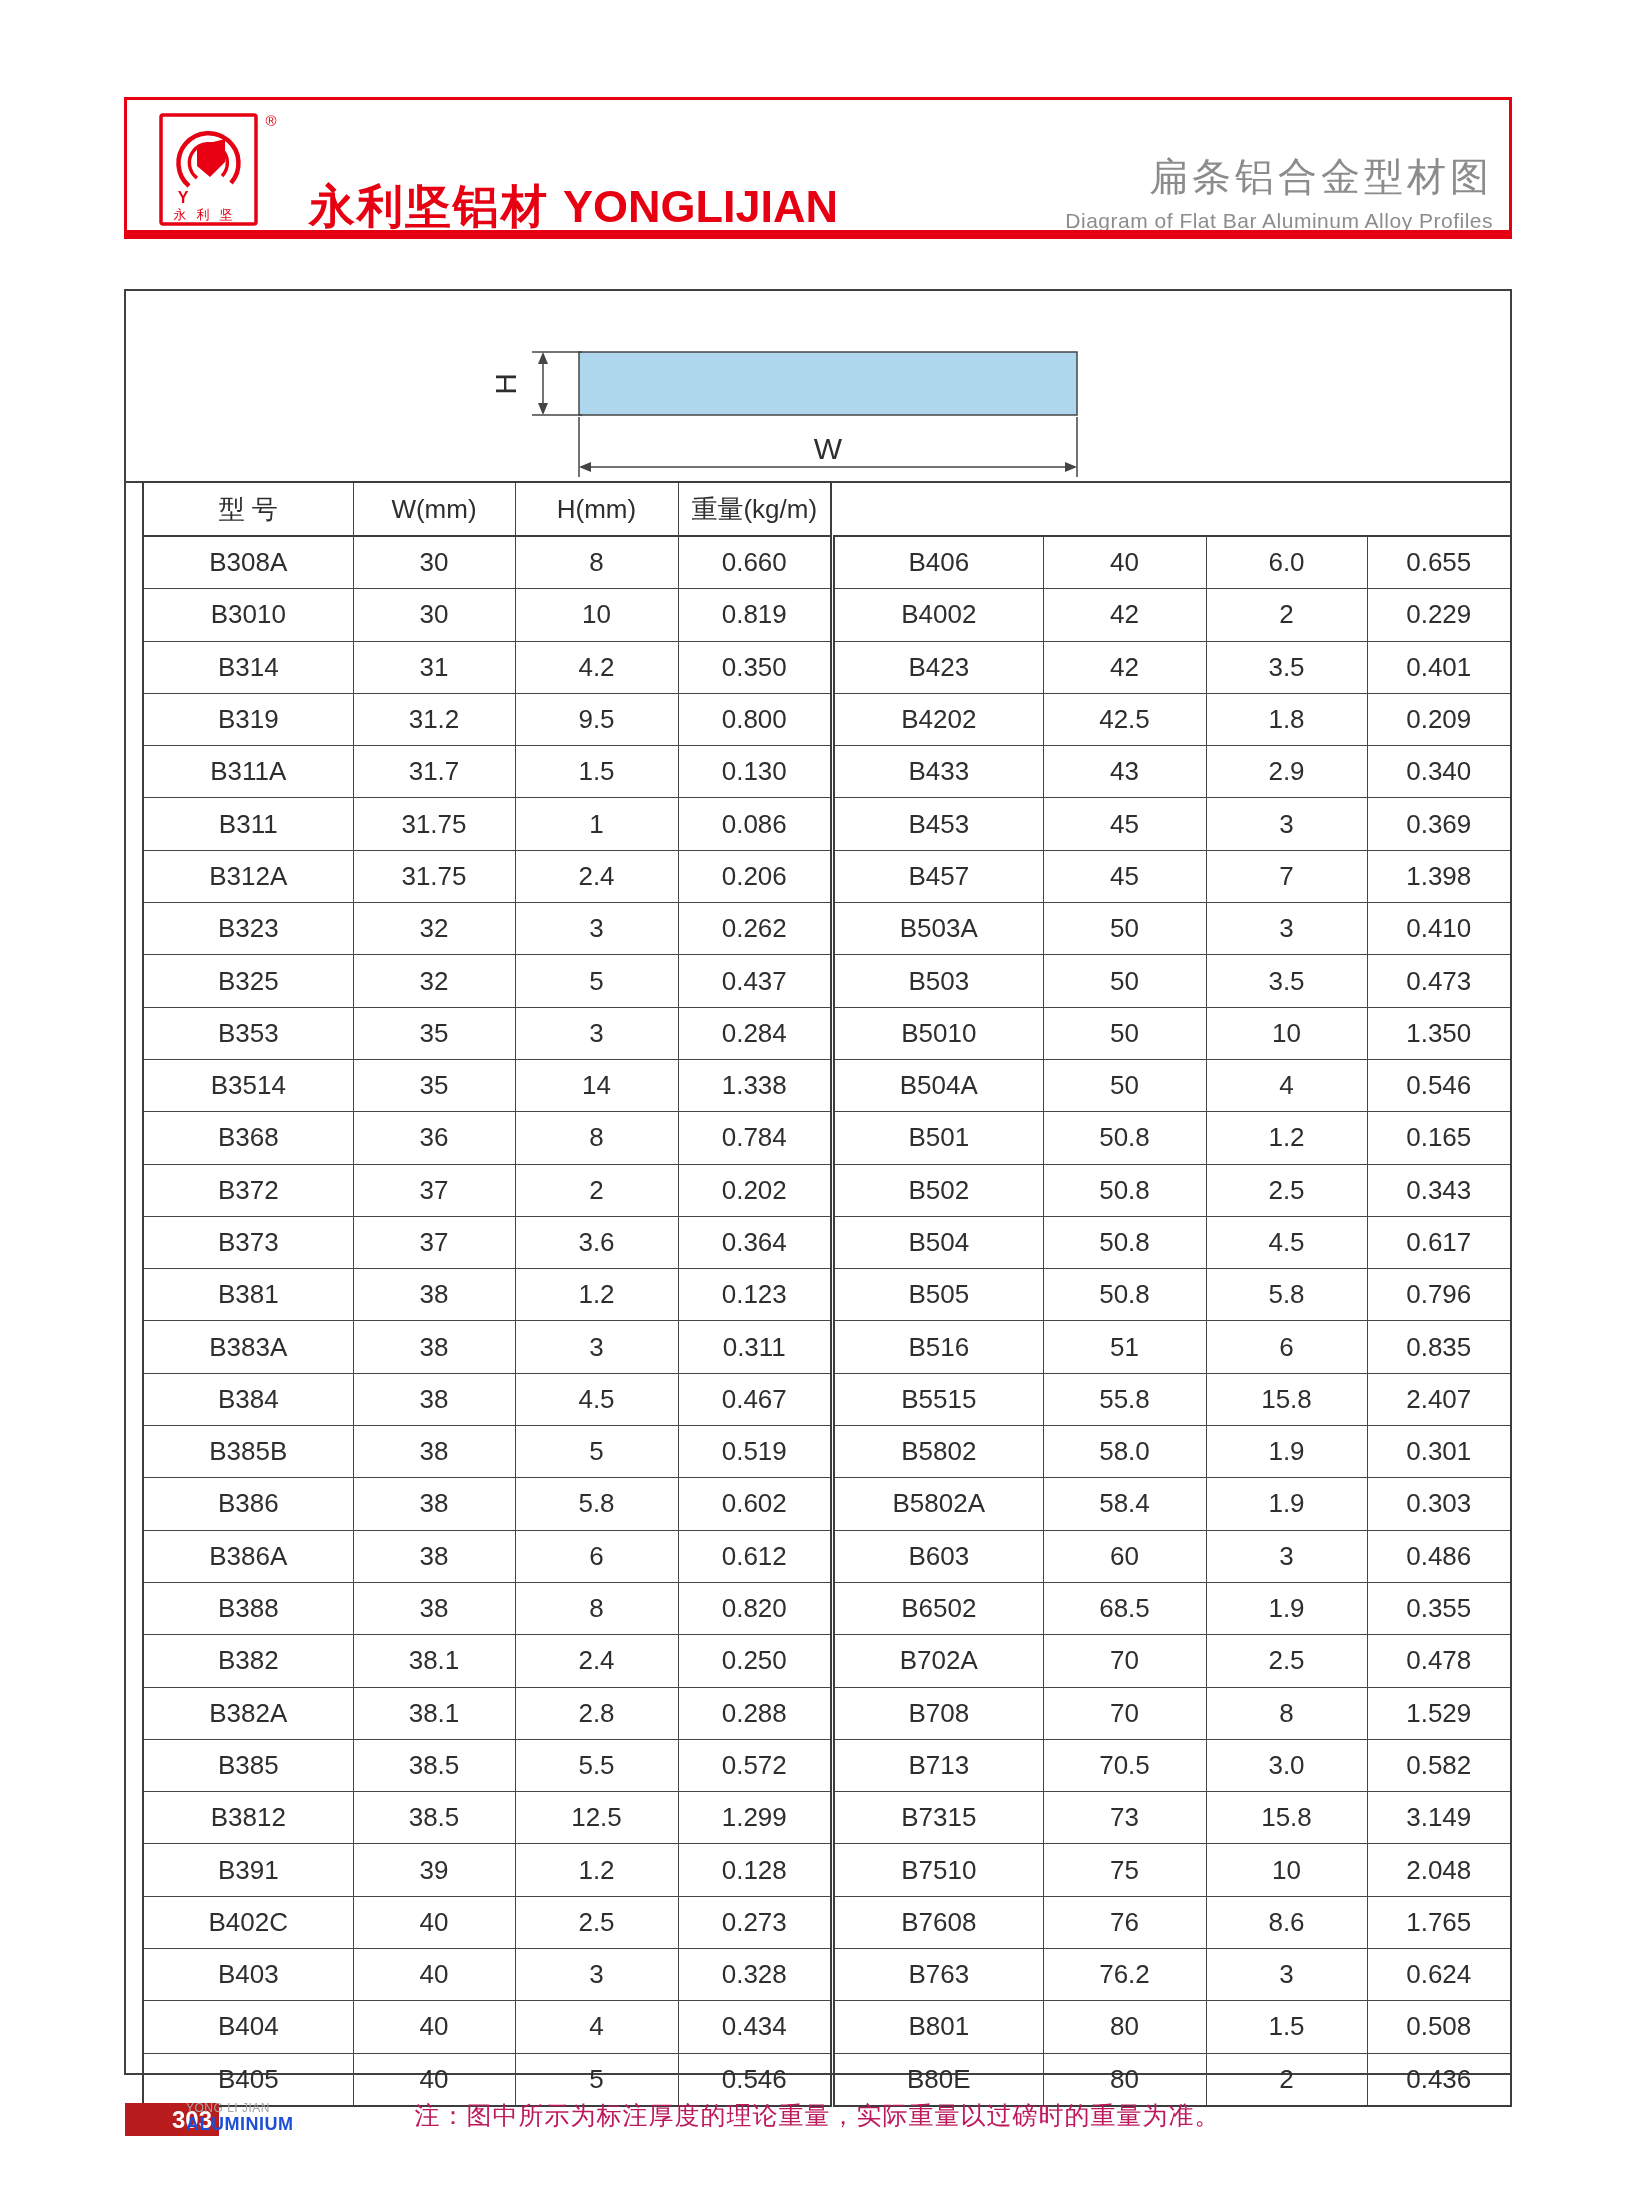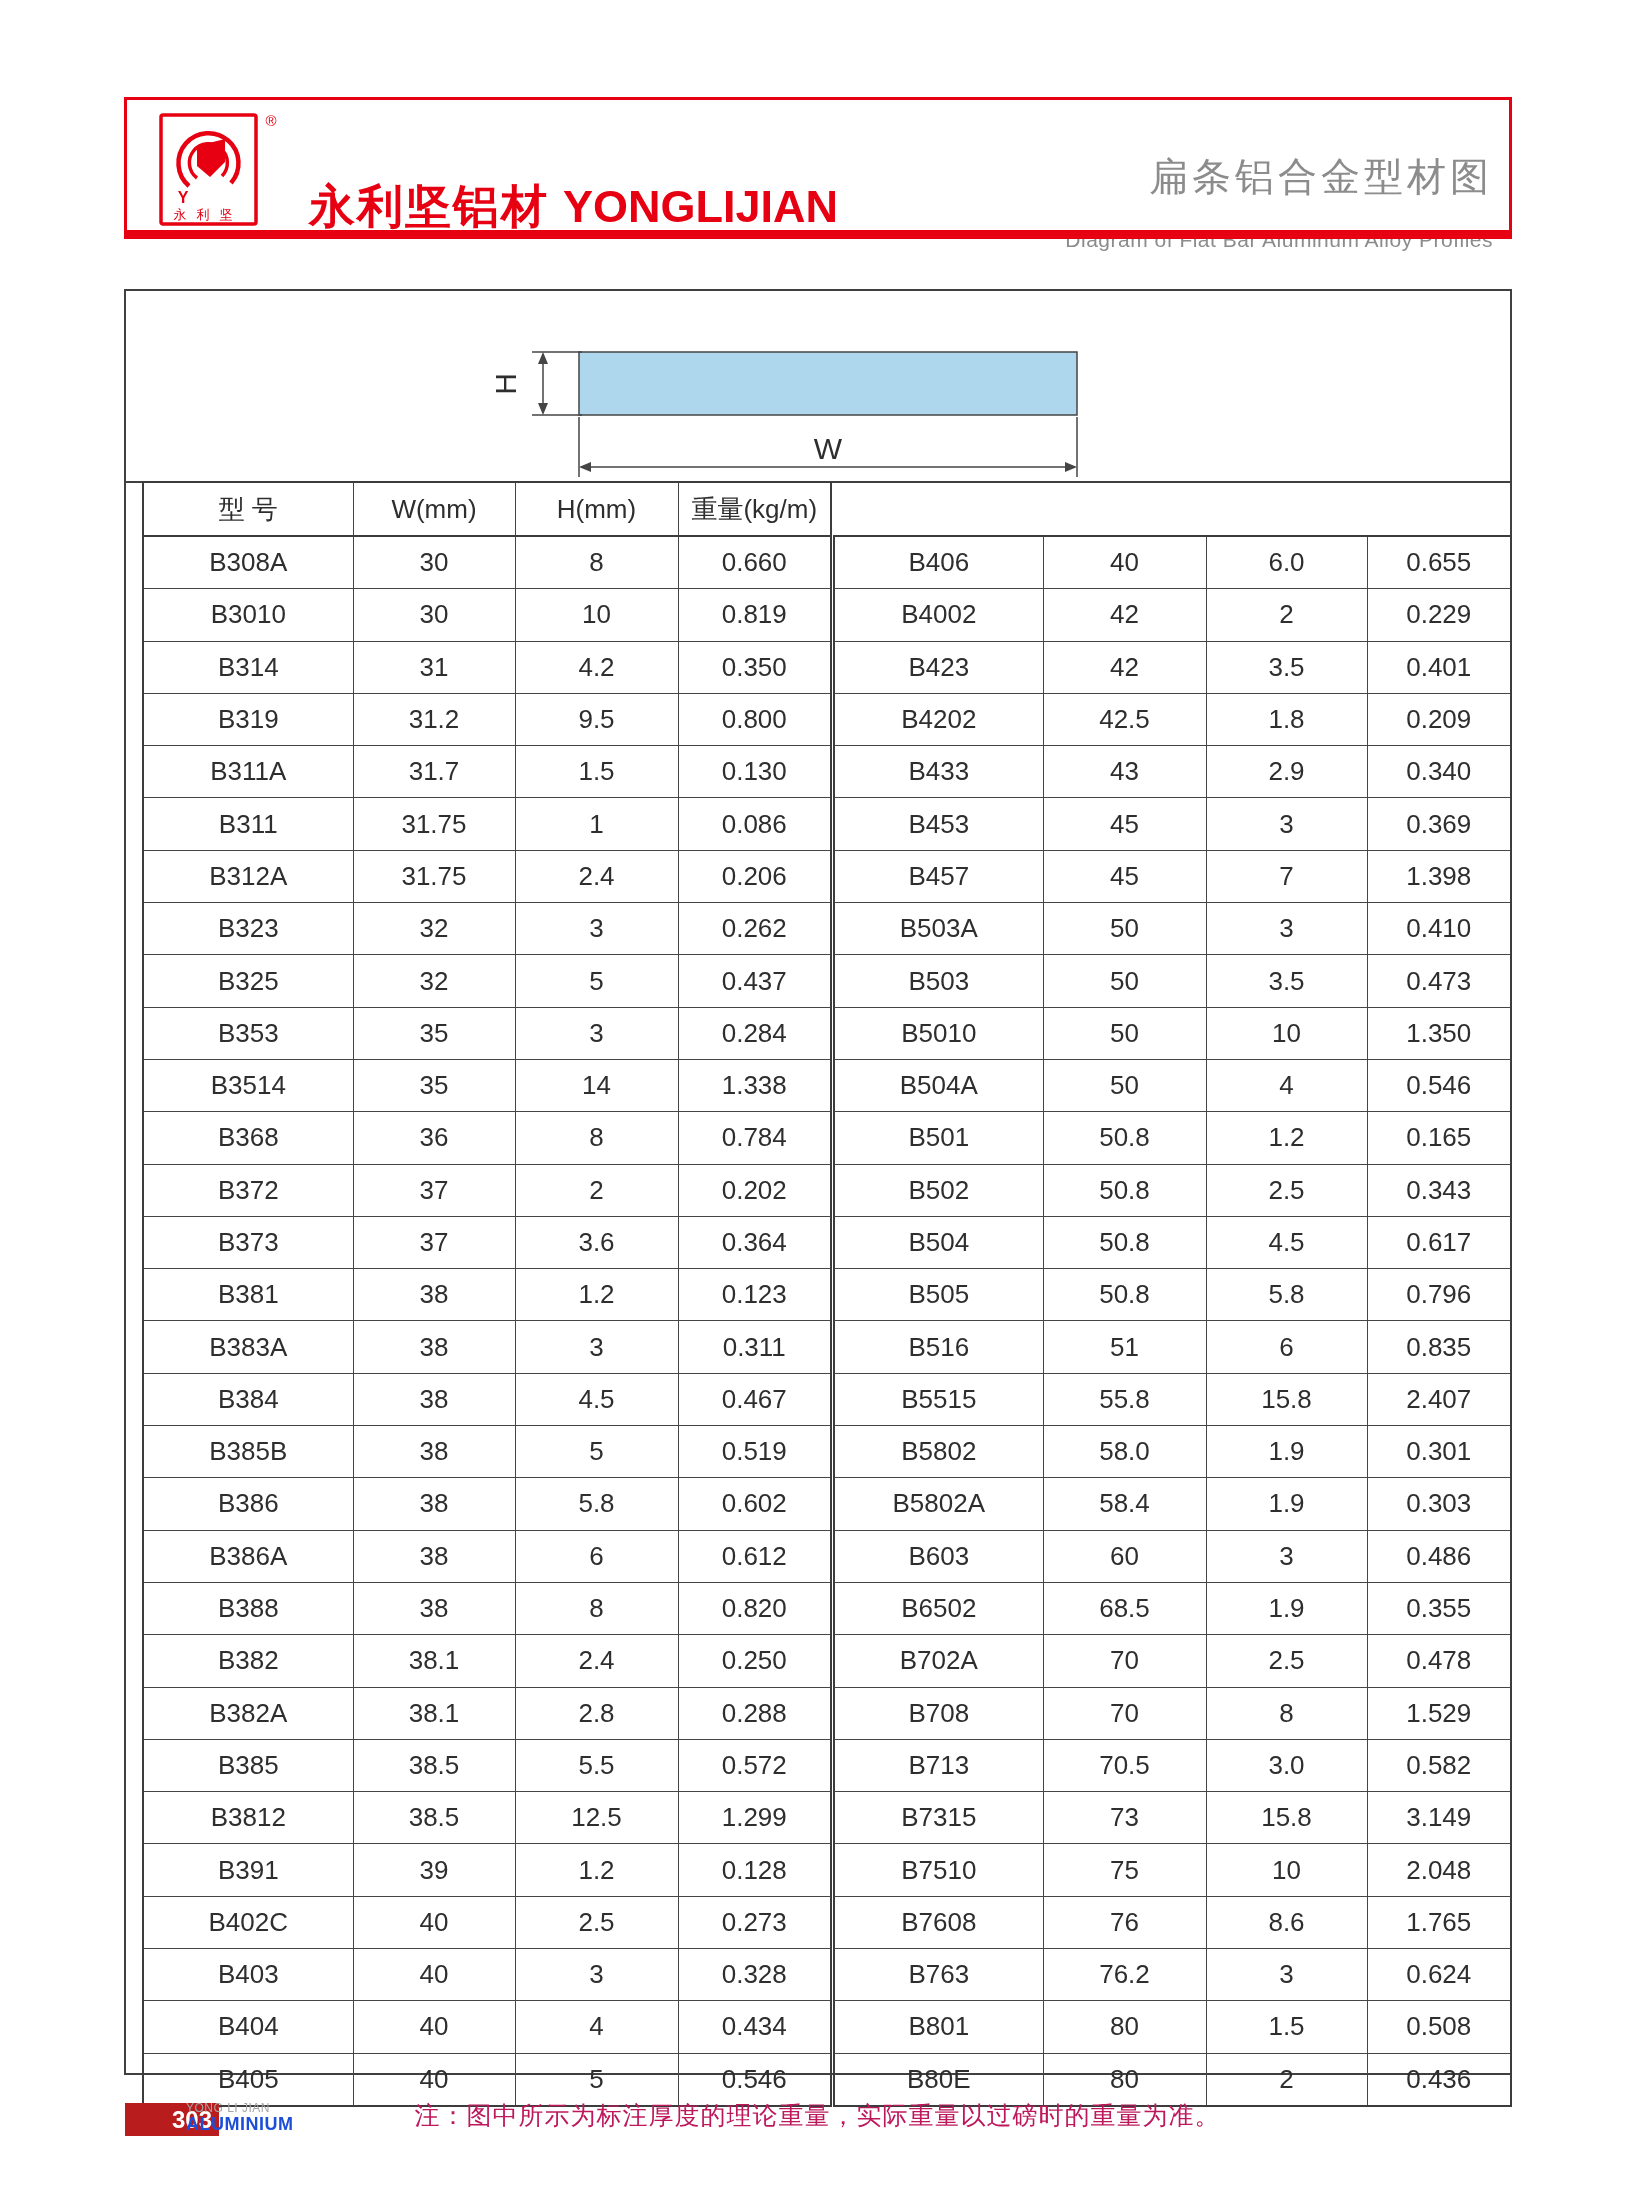--- a/index.html
+++ b/index.html
@@ -12,21 +12,21 @@
     position:absolute;left:124px;top:97px;width:1388px;height:133px;
     border:3px solid #e60012;border-bottom:none;box-sizing:border-box;background:#fff;
   }
   .red-bar{position:absolute;left:124px;top:230px;width:1388px;height:9px;background:#e60012;}
   .logo{position:absolute;left:32px;top:10px;width:130px;height:118px;}
   .brand{position:absolute;left:150px;top:76px;white-space:nowrap;color:#e60012;font-weight:bold;}
   .brand-cn{font-size:46px;letter-spacing:2px;margin-left:32px;}
   .brand-en{font-size:45px;letter-spacing:0px;margin-left:14px;}
   .titles{position:absolute;right:16px;top:50px;text-align:right;color:#8c8c8c;}
   .title-cn{font-size:39px;letter-spacing:4px;}
-  .title-en{font-size:21px;margin-top:24px;letter-spacing:0.5px;}
+  .title-en{font-size:21px;margin-top:5px;letter-spacing:0.5px;}
   
   .content-box{
     position:absolute;left:124px;top:289px;width:1388px;height:1786px;
     border:2px solid #404040;box-sizing:border-box;background:#fff;
   }
   .diagram{position:absolute;left:0;top:0;width:1384px;height:190px;}
   .hline-full{position:absolute;left:0;top:190px;width:1384px;height:2px;background:#404040;}
   table.tbl{
     border-collapse:collapse;table-layout:fixed;position:absolute;
     font-size:26px;color:#2e2e2e;

